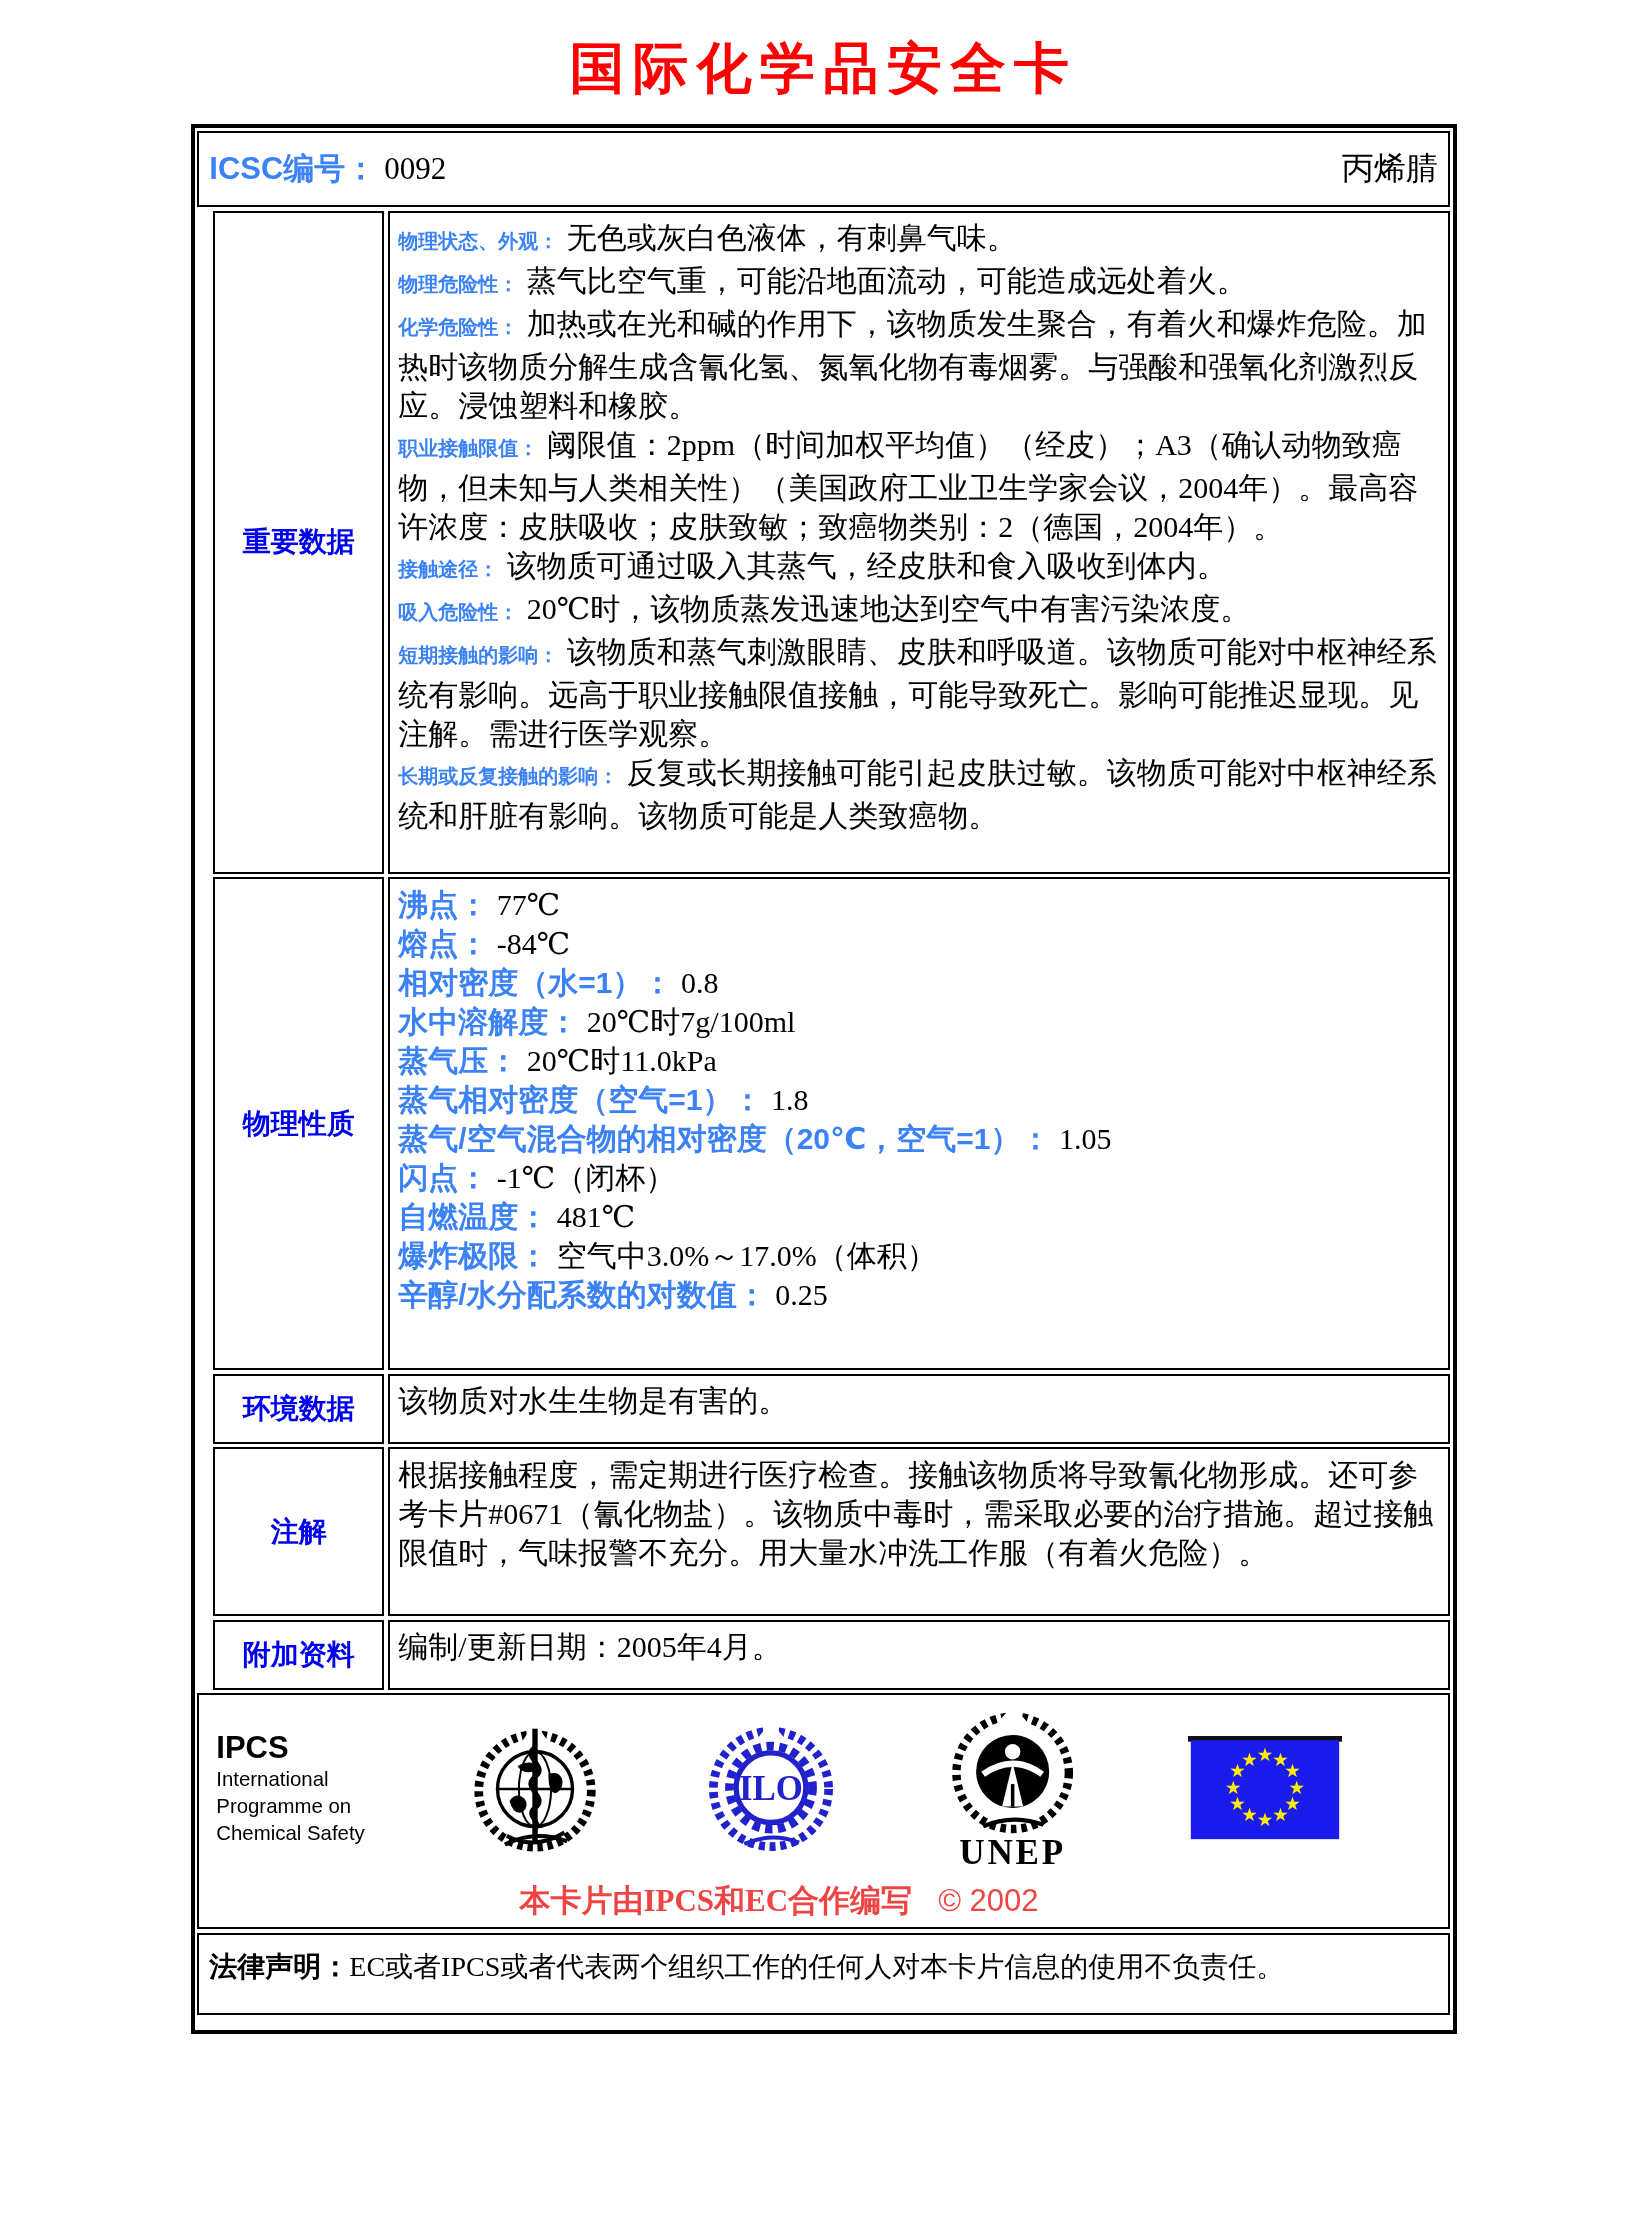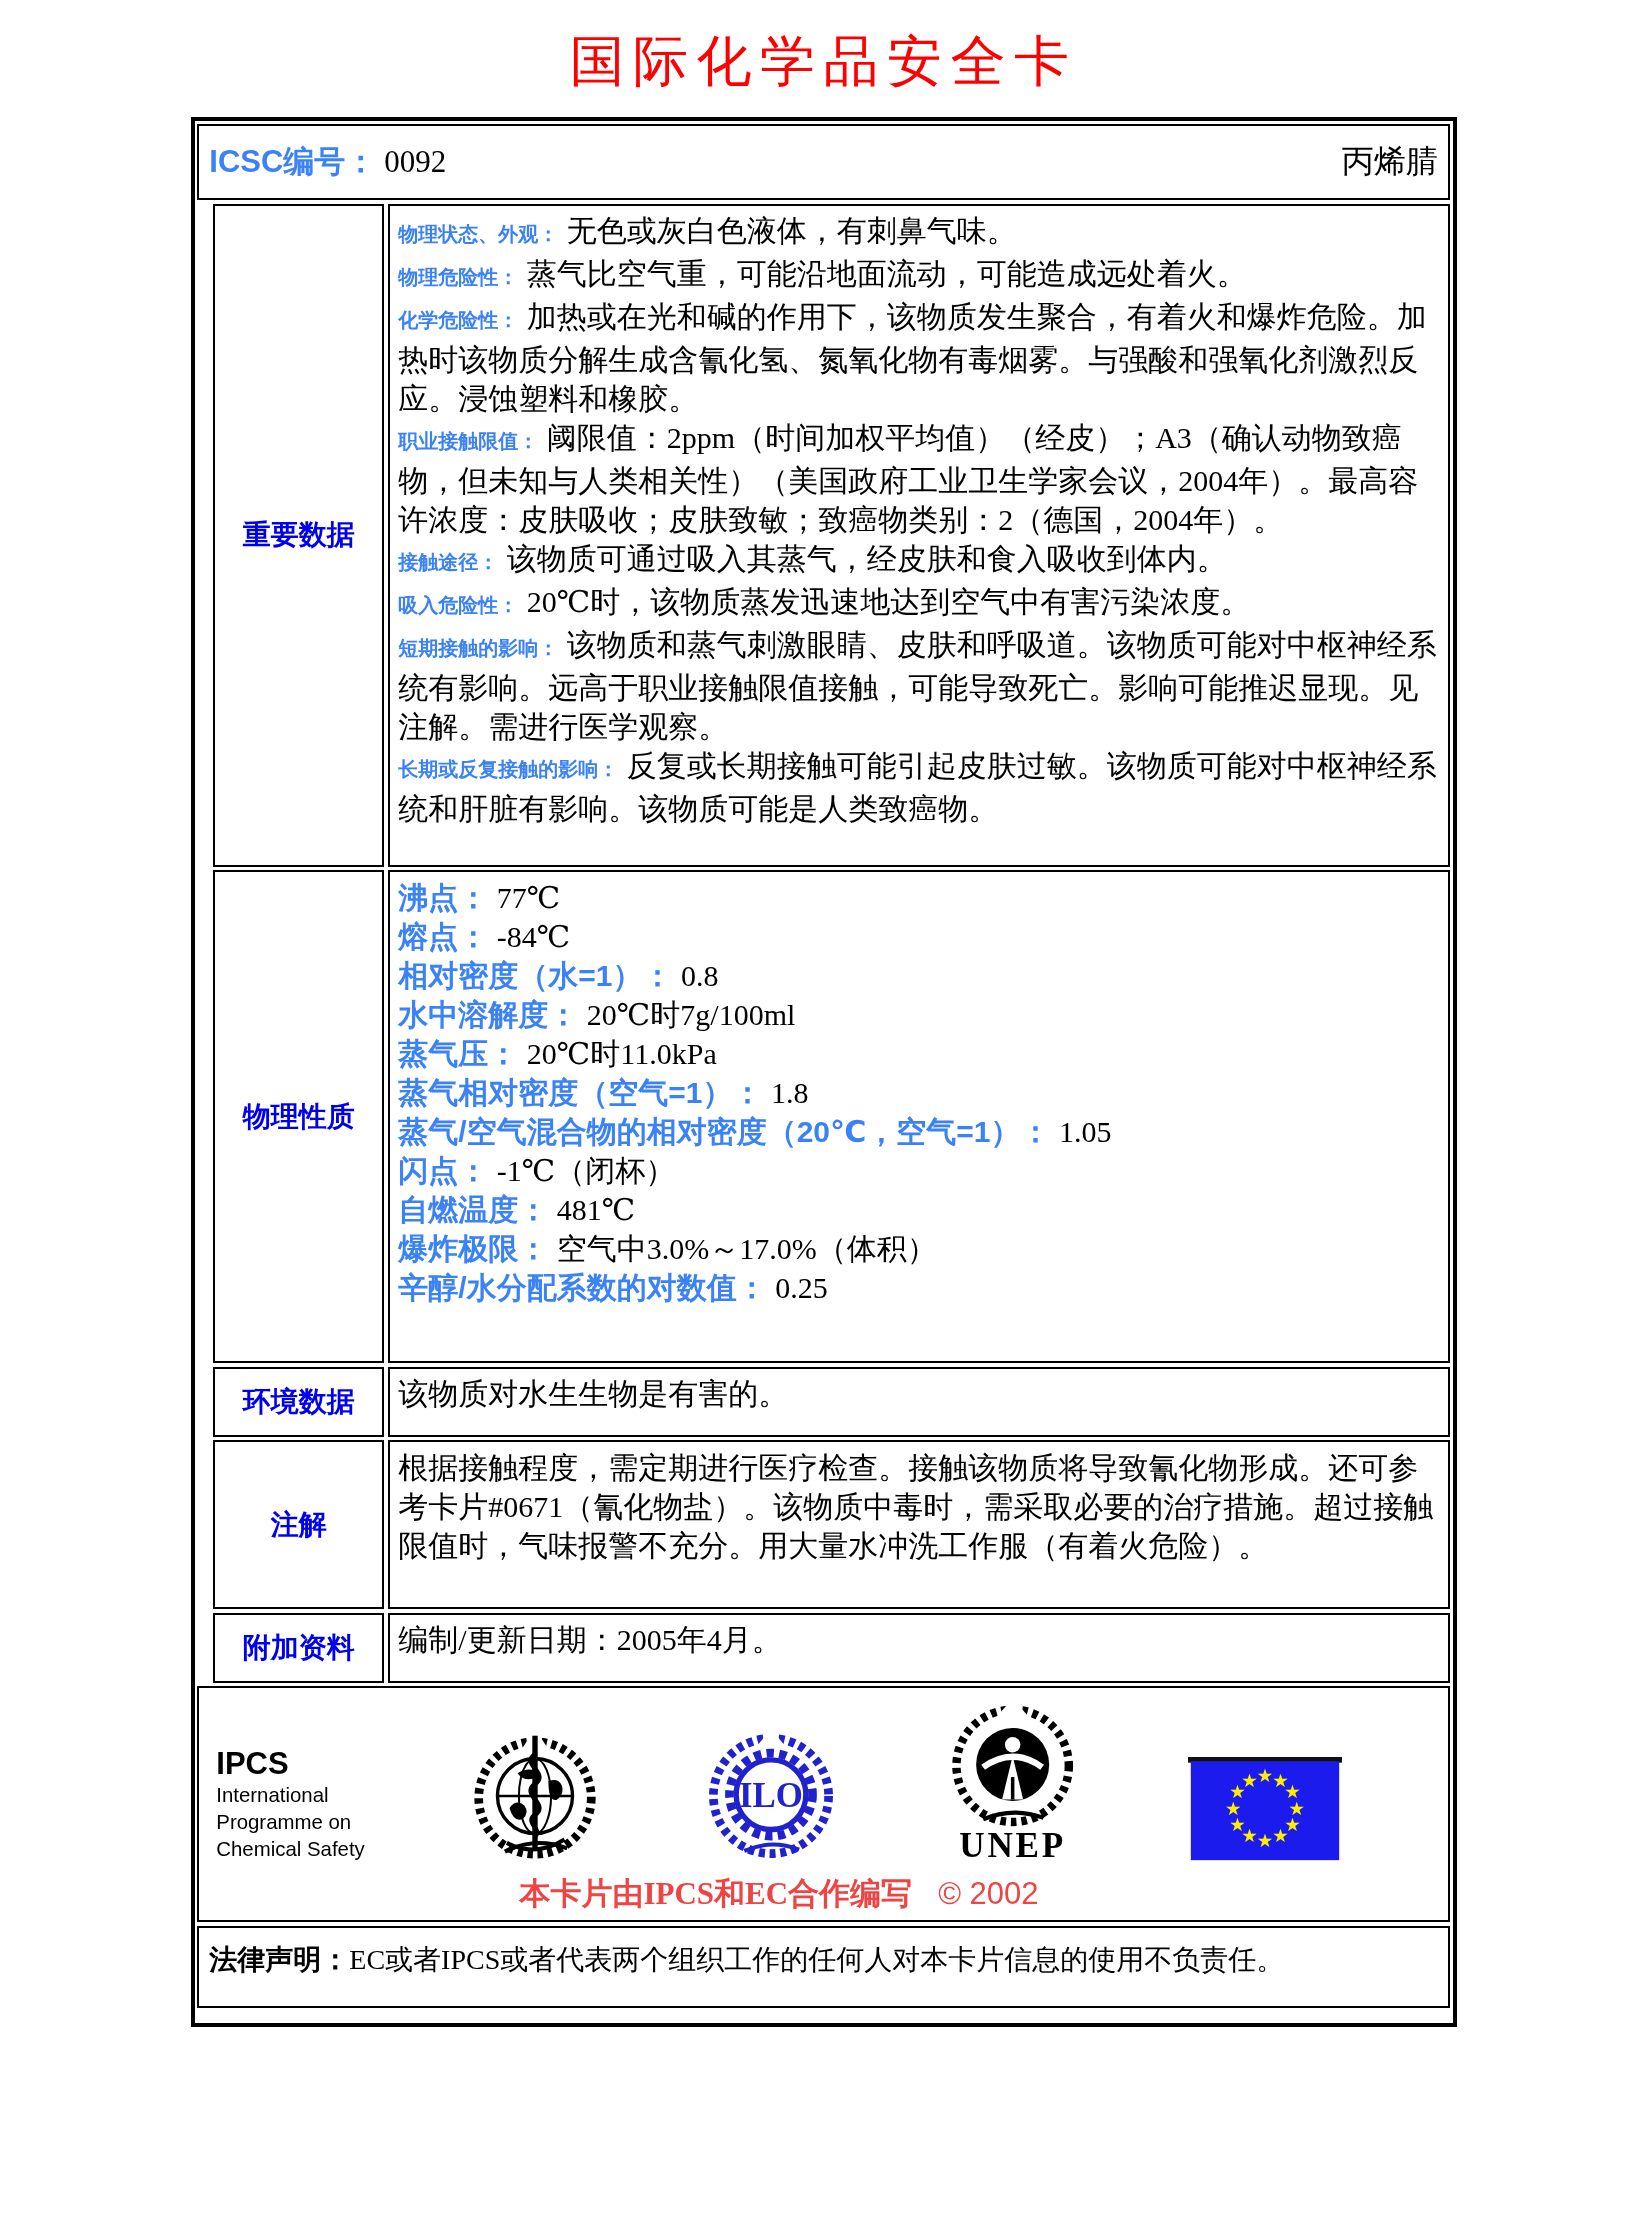--- a/index.html
+++ b/index.html
@@ -4,25 +4,25 @@
 <title>ICSC 0092</title>
 <style>
   * { margin:0; padding:0; box-sizing:border-box; }
   html,body { background:#ffffff; }
   body {
     width:1647px; min-height:2239px;
     font-family:"Liberation Serif","DejaVu Serif",serif;
     color:#000;
   }
   .page-title {
-    margin-top:25px;
+    margin-top:32px;
     text-align:center;
     color:#ff0000;
     font-size:55px;
-    font-weight:normal;
+    font-weight:bold;
     letter-spacing:8.5px;
     font-family:"Liberation Serif","DejaVu Serif",serif;
   }
   .card {
     width:1266px;
     margin:18.3px auto 0 auto;
     border:4.2px solid #000;
     padding:2.8px;
     background:#fff;
   }
@@ -63,21 +63,21 @@
 
   .item { margin:0; }
   .item .blabel { font-size:20px; }
   .item .val { margin-left:8.5px; }
   .prop-line .val { margin-left:8.5px; }
 
   
   .logos-cell {
     flex:1; min-height:211px; padding:12.7px 106px 5.6px 17px;
   }
-  .logos-strip { display:flex; align-items:flex-end; justify-content:space-between;gap:40px; }
+  .logos-strip { display:flex; align-items:center; justify-content:space-between;gap:40px; }
   .ipcs-block { font-family:"Liberation Sans","DejaVu Sans",sans-serif; }
   .ipcs-title { font-size:31px; font-weight:bold; }
   .ipcs-sub { font-size:20.4px; line-height:27px; }
   .logo { display:block; }
   .credit-line {
     text-align:center; margin-top:10px;
     color:#ef4444; font-weight:bold; font-size:31px;
     font-family:"Liberation Serif","DejaVu Serif",serif;
   }
   .credit-line .copyright { margin-left:18.3px; font-family:"Liberation Sans","DejaVu Sans",sans-serif; font-weight:normal; }

